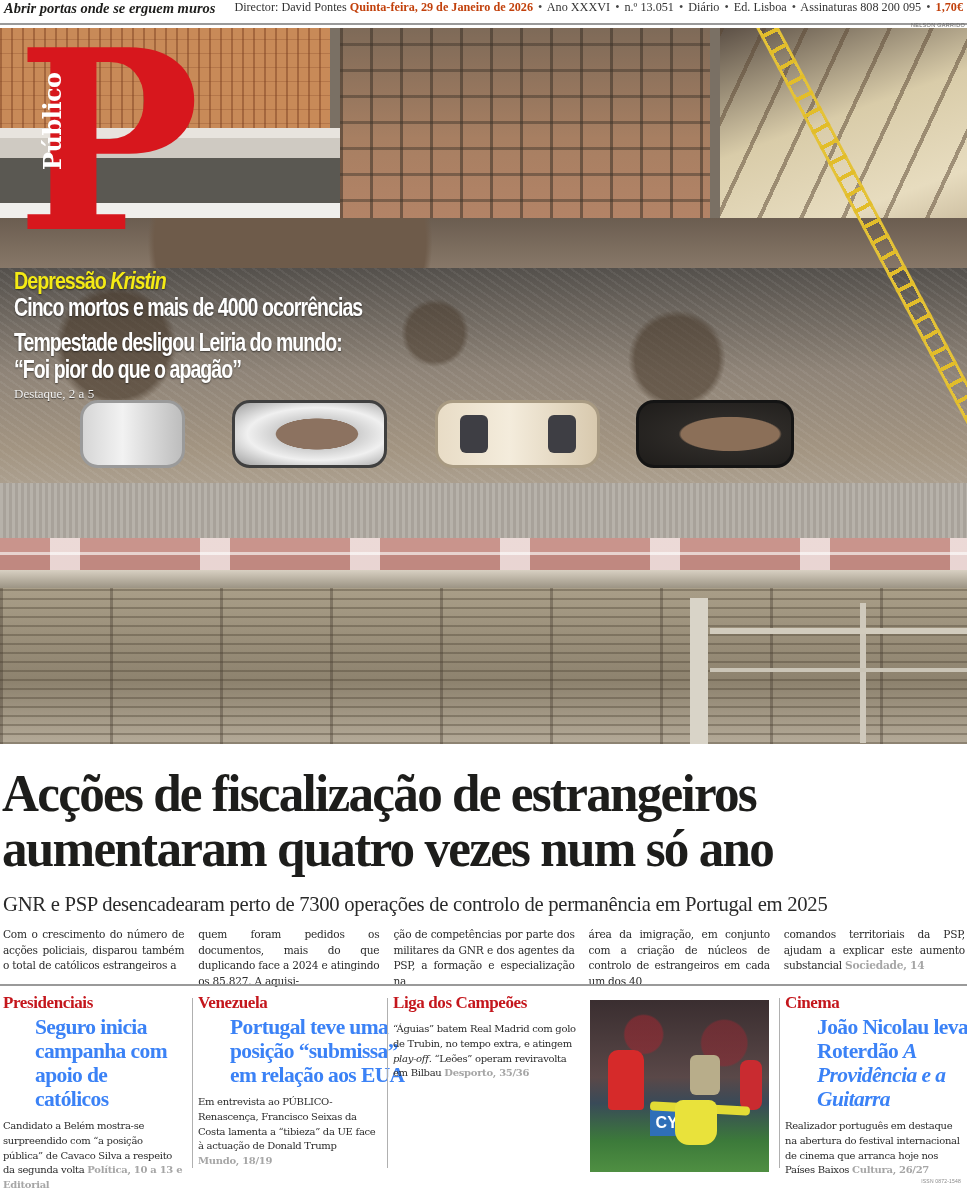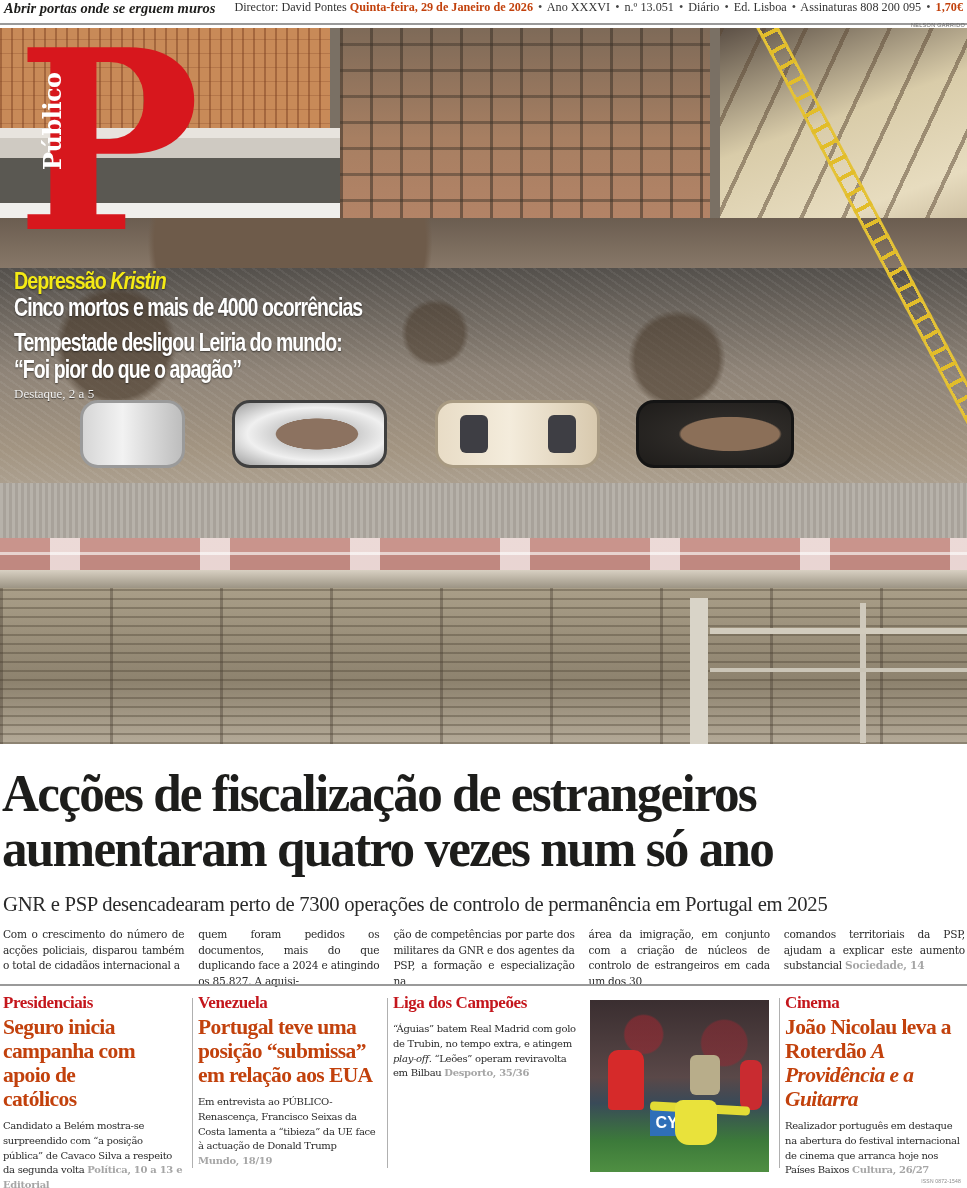--- a/index.html
+++ b/index.html
@@ -90,21 +90,21 @@
   .main-body p { font-family: "DejaVu Serif", serif; font-size: 10.6px; line-height: 15.5px; color: #2b2b2b; text-align: justify; letter-spacing: -0.25px; }
   .ref { color: #a6a6a6; font-weight: bold; }
 
   .sep-rule { position: absolute; left: 0; top: 984px; width: 967px; height: 2px; background: #9a9a9a; }
 
   
   .bottom { position: absolute; left: 0; top: 992px; width: 865px; height: 190px; }
   .col { position: absolute; top: 0; height: 190px; }
   .col.vr::before { content: ""; position: absolute; left: -6px; top: 6px; width: 1px; height: 170px; background: #b0b0b0; }
   .col-kicker { font-family: "Liberation Serif", serif; font-weight: bold; font-size: 17px; color: #c4161c; line-height: 22px; letter-spacing: -0.4px; white-space: nowrap; }
-  .col-head { font-family: "Liberation Serif", serif; font-weight: bold; font-size: 21.5px; line-height: 24px; color: #c2410c; letter-spacing: -0.6px; margin-top: 1px; }
+  .col-head { font-family: "Liberation Serif", serif; font-weight: bold; font-size: 21.5px; line-height: 24px; color: #3b82f6; letter-spacing: -0.6px; margin-top: 1px; margin-left: 32px; }
   .col-head i { font-style: italic; }
   .col-body { font-family: "DejaVu Serif", serif; font-size: 10px; line-height: 14.8px; color: #2b2b2b; margin-top: 8px; letter-spacing: -0.3px; }
   .col-body i { font-style: italic; }
 
   .sport-photo { position: absolute; left: 590px; top: 1000px; width: 179px; height: 172px; overflow: hidden;
     background:
       radial-gradient(circle at 30% 20%, rgba(160,40,50,.55) 0 10%, transparent 11%),
       radial-gradient(circle at 75% 25%, rgba(150,40,50,.5) 0 12%, transparent 13%),
       linear-gradient(180deg,#3a2e30 0%,#5a4848 45%,#394a58 60%,#3c7a3a 82%,#4f8f42 100%); }
   .sp-player { position: absolute; }
@@ -184,24 +184,24 @@
     <div class="ov-ref">Destaque, 2 a 5</div>
   </div>
 </div>
 
 <h1 class="main-headline">
   <div>Acções de fiscalização de estrangeiros</div>
   <div>aumentaram quatro vezes num só ano</div>
 </h1>
 <div class="main-deck">GNR e PSP desencadearam perto de 7300 operações de controlo de permanência em Portugal em 2025</div>
 <div class="main-body">
-  <p>Com o crescimento do número de acções policiais, disparou também o total de cidadãos internacional a</p>
+  <p>Com o crescimento do número de acções policiais, disparou também o total de católicos estrangeiros a</p>
   <p>quem foram pedidos os documentos, mais do que duplicando face a 2024 e atingindo os 85.827. A aquisi-</p>
   <p>ção de competências por parte dos militares da GNR e dos agentes da PSP, a formação e especialização na</p>
-  <p>área da imigração, em conjunto com a criação de núcleos de controlo de estrangeiros em cada um dos 30</p>
+  <p>área da imigração, em conjunto com a criação de núcleos de controlo de estrangeiros em cada um dos 40</p>
   <p><span>comandos territoriais da PSP, ajudam a explicar este aumento substancial</span> <span class="ref">Sociedade, 14</span></p>
 </div>
 
 <div class="sep-rule"></div>
 
 <div class="bottom">
   <div class="col" style="left:3px;width:182px;">
     <div class="col-kicker">Presidenciais</div>
     <div class="col-head" style="width:150px;">Seguro inicia campanha com apoio de católicos</div>
     <div class="col-body">

